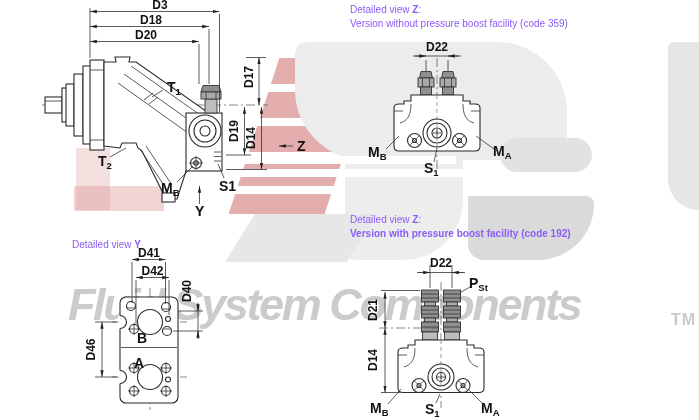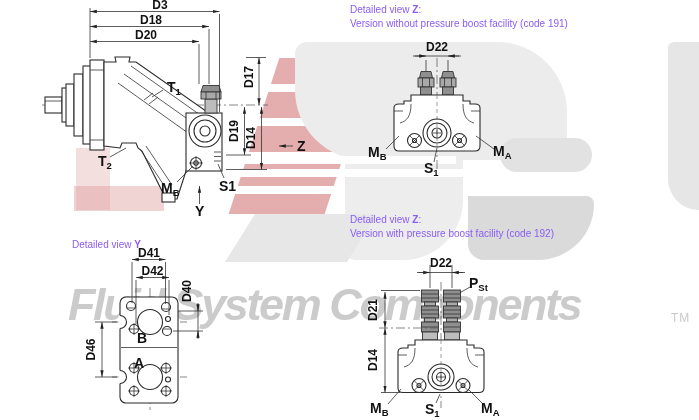--- a/index.html
+++ b/index.html
@@ -14,21 +14,21 @@
   .wm-sw1{left:295px;top:42px;width:272px;height:118px;background:#ececec;border-radius:12px 70px 12px 70px;}
   .wm-sw2{left:345px;top:160px;width:118px;height:100px;background:#ededed;border-radius:0 0 60px 10px;}
   .wm-stripe1{left:224px;top:156px;width:232px;height:8px;background:#ffffff;}
   .wm-stripe2{left:224px;top:169px;width:258px;height:8px;background:#ffffff;}
   .wm-diag{left:240px;top:214px;width:122px;height:48px;transform:skewX(-32deg);background:#e7e7e7;}
   .wm-c1{left:468px;top:196px;width:126px;height:64px;background:#dadada;border-radius:0 10px 70px 20px;}
   .wm-c2{left:500px;top:138px;width:92px;height:34px;background:#e2e2e2;border-radius:20px;}
   .wm-edge{left:668px;top:42px;width:31px;height:168px;background:#e6e6e6;border-radius:12px 0 0 60px;}
   .wm-text{left:68px;top:282px;font-size:45px;font-weight:bold;font-style:italic;
            color:#cbcbcb;letter-spacing:-2.4px;white-space:nowrap;line-height:1;}
-  .wm-tm{left:671px;top:311px;font-size:12px;font-weight:normal;color:#c9c9c9;letter-spacing:1px;}
+  .wm-tm{left:671px;top:311px;font-size:16px;font-weight:bold;color:#c9c9c9;letter-spacing:1px;}
   
   .hdr{position:absolute;font-size:10px;color:#8b5cf6;white-space:nowrap;z-index:3;}
   .hdr b{font-weight:bold;}
   
   svg#art{position:absolute;left:0;top:0;z-index:2;}
   .ol{fill:none;stroke:#2b2b2b;stroke-width:1.1;}
   .olw{fill:#ffffff;stroke:#2b2b2b;stroke-width:1.1;}
   .thin{fill:none;stroke:#333;stroke-width:0.8;}
   .cl{fill:none;stroke:#555;stroke-width:0.7;stroke-dasharray:9 3 2 3;}
   .dash{fill:none;stroke:#777;stroke-width:0.7;stroke-dasharray:4 3;}
@@ -53,24 +53,24 @@
   <div class="wm wm-stripe1"></div>
   <div class="wm wm-stripe2"></div>
   <div class="wm wm-diag"></div>
   <div class="wm wm-c1"></div>
   <div class="wm wm-c2"></div>
   <div class="wm wm-edge"></div>
   <div class="wm wm-text">Fluid System Components</div>
   <div class="wm wm-tm">TM</div>
 
   <div class="hdr" style="left:350px;top:4px;"><span>Detailed view </span><b>Z</b><span>:</span></div>
-  <div class="hdr" style="left:350px;top:18px;">Version without pressure boost facility (code 191)</div>
+  <div class="hdr" style="left:350px;top:18px;">Version without pressure boost facility (code 359)</div>
   <div class="hdr" style="left:72px;top:239px;"><span>Detailed view </span><b>Y</b></div>
   <div class="hdr" style="left:350px;top:214px;"><span>Detailed view </span><b>Z</b><span>:</span></div>
-  <div class="hdr" style="left:350px;top:228px;">Version with pressure boost facility (code 192)</div>
+  <div class="hdr" style="left:350px;top:228px;font-weight:bold;">Version with pressure boost facility (code 192)</div>
 
   <svg id="art" width="699" height="420" viewBox="0 0 699 420">
     <defs>
       <marker id="mA" viewBox="0 0 10 6" refX="9.5" refY="3" markerWidth="9" markerHeight="5.4" orient="auto-start-reverse">
         <path d="M0,0.7 L9.5,3 L0,5.3 Z" fill="#222"></path>
       </marker>
     </defs>
 
     <g>
 

